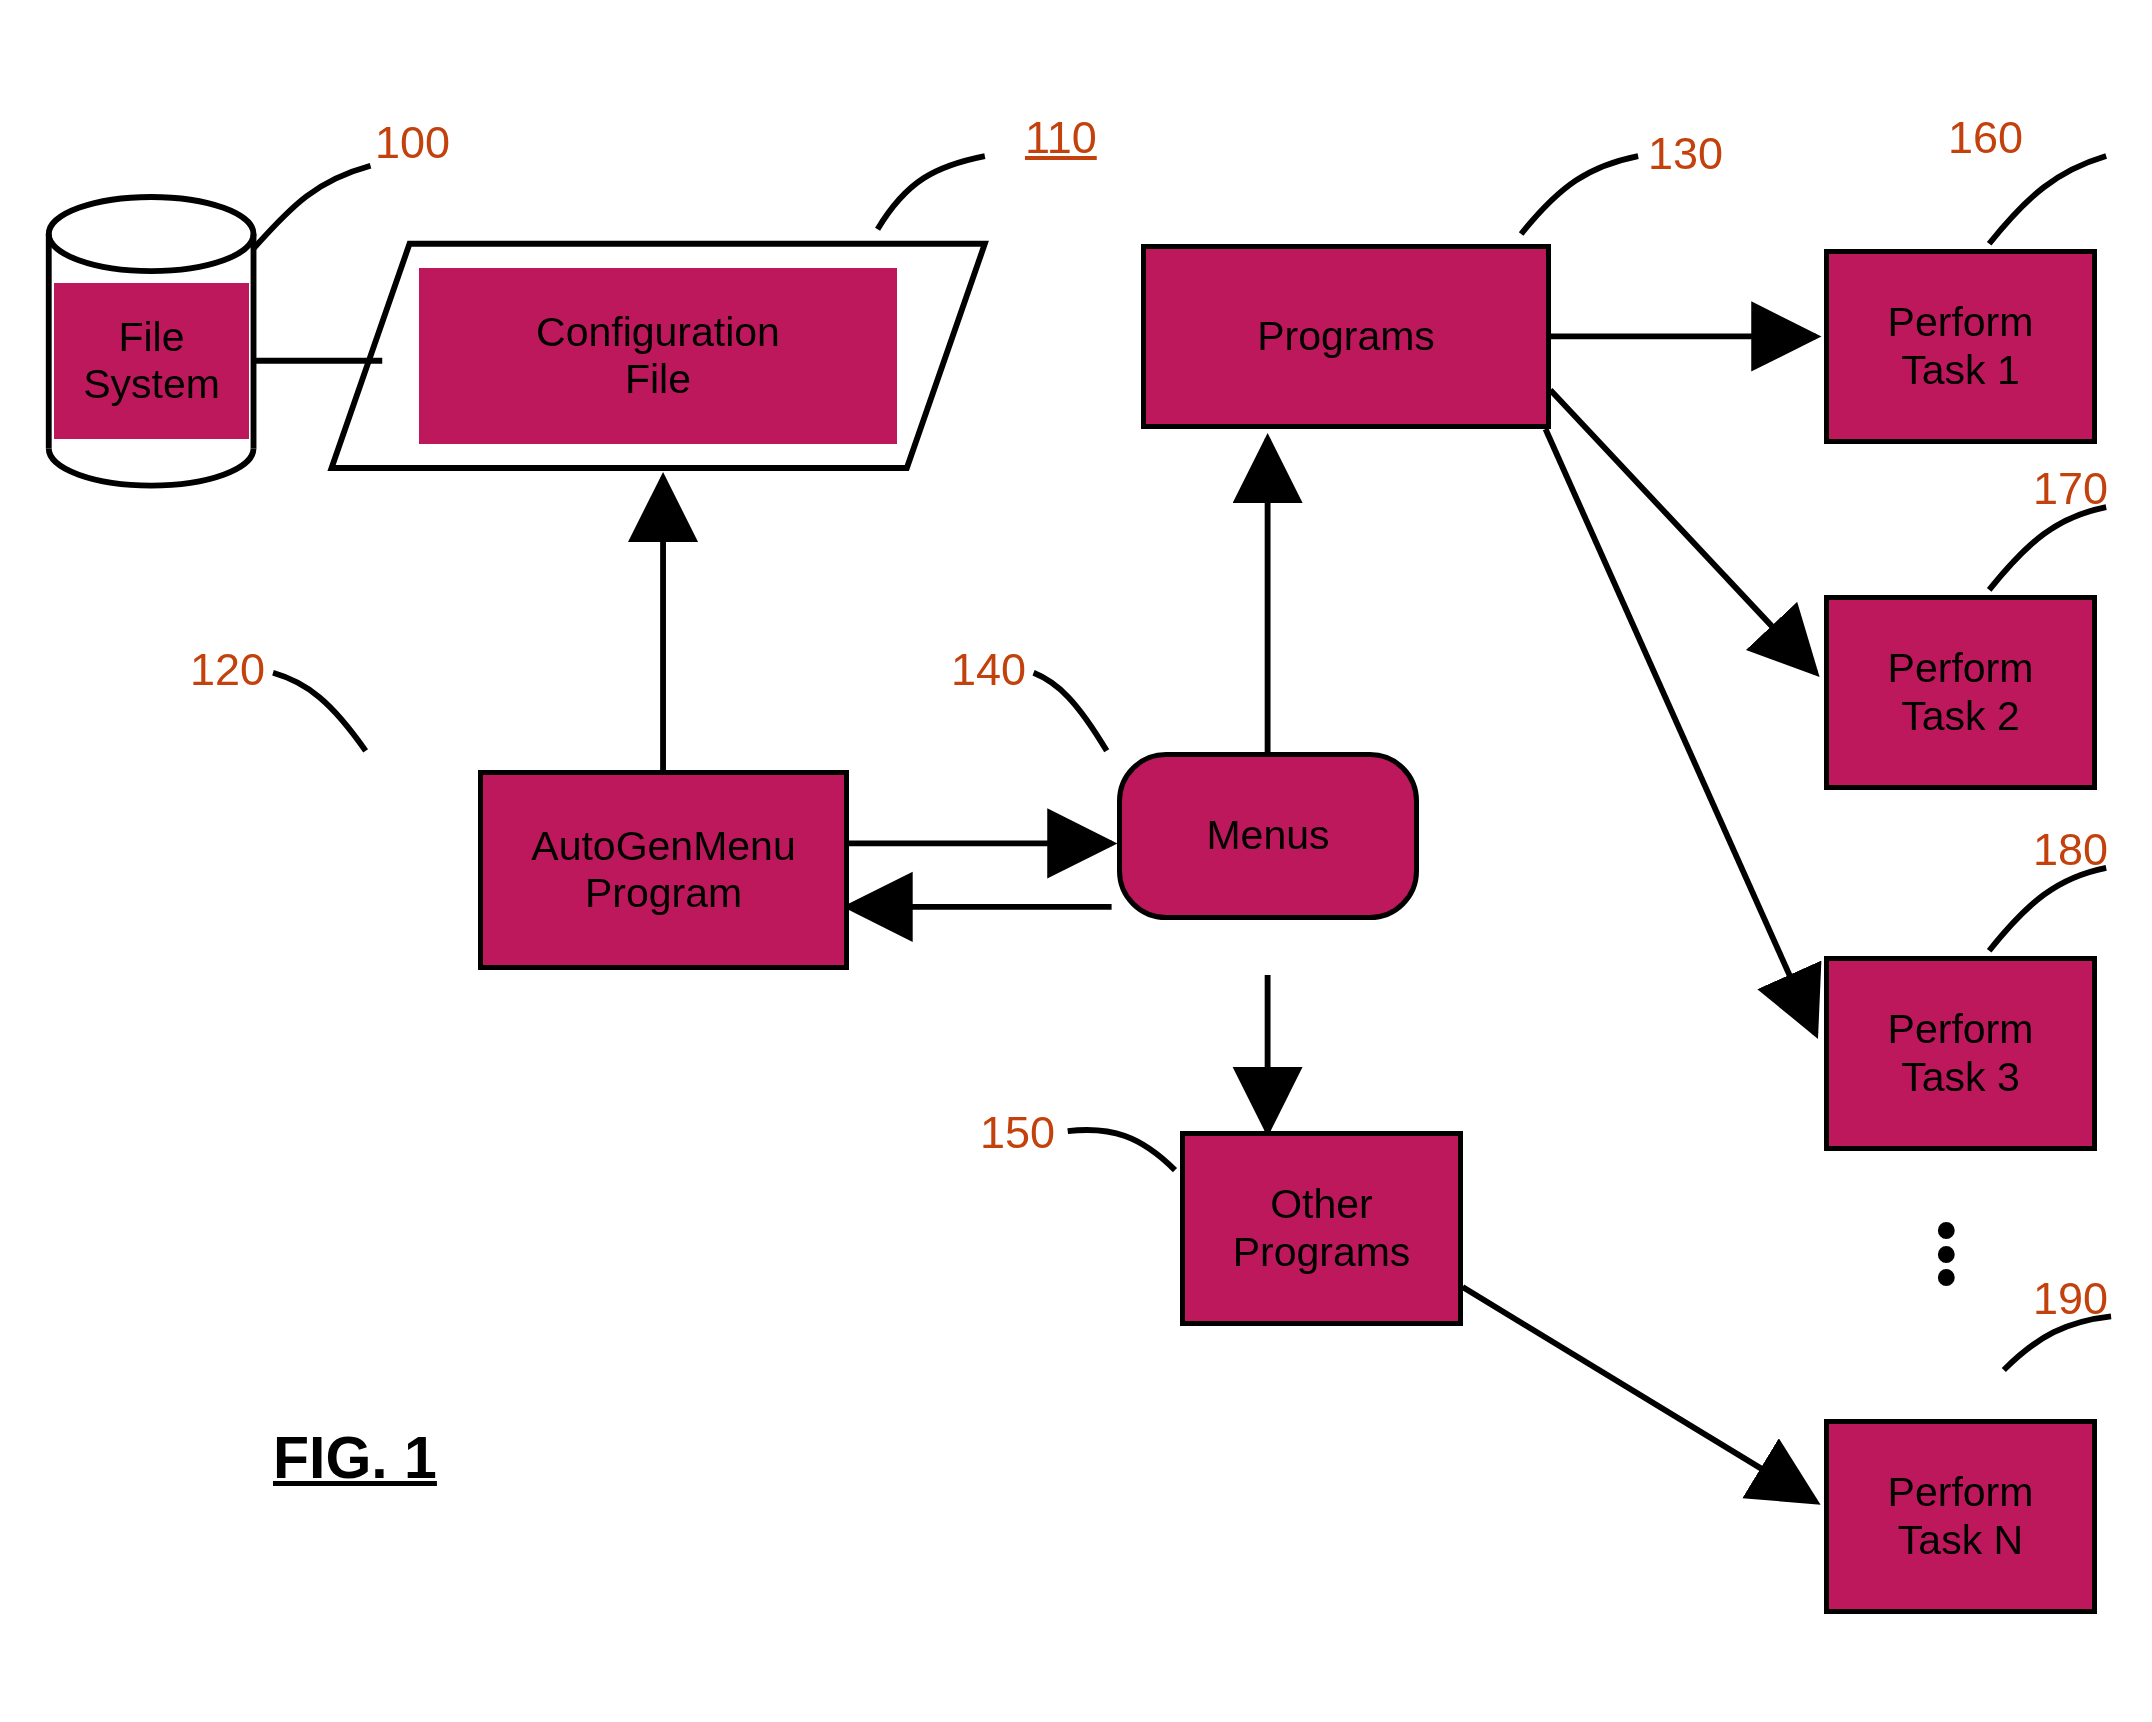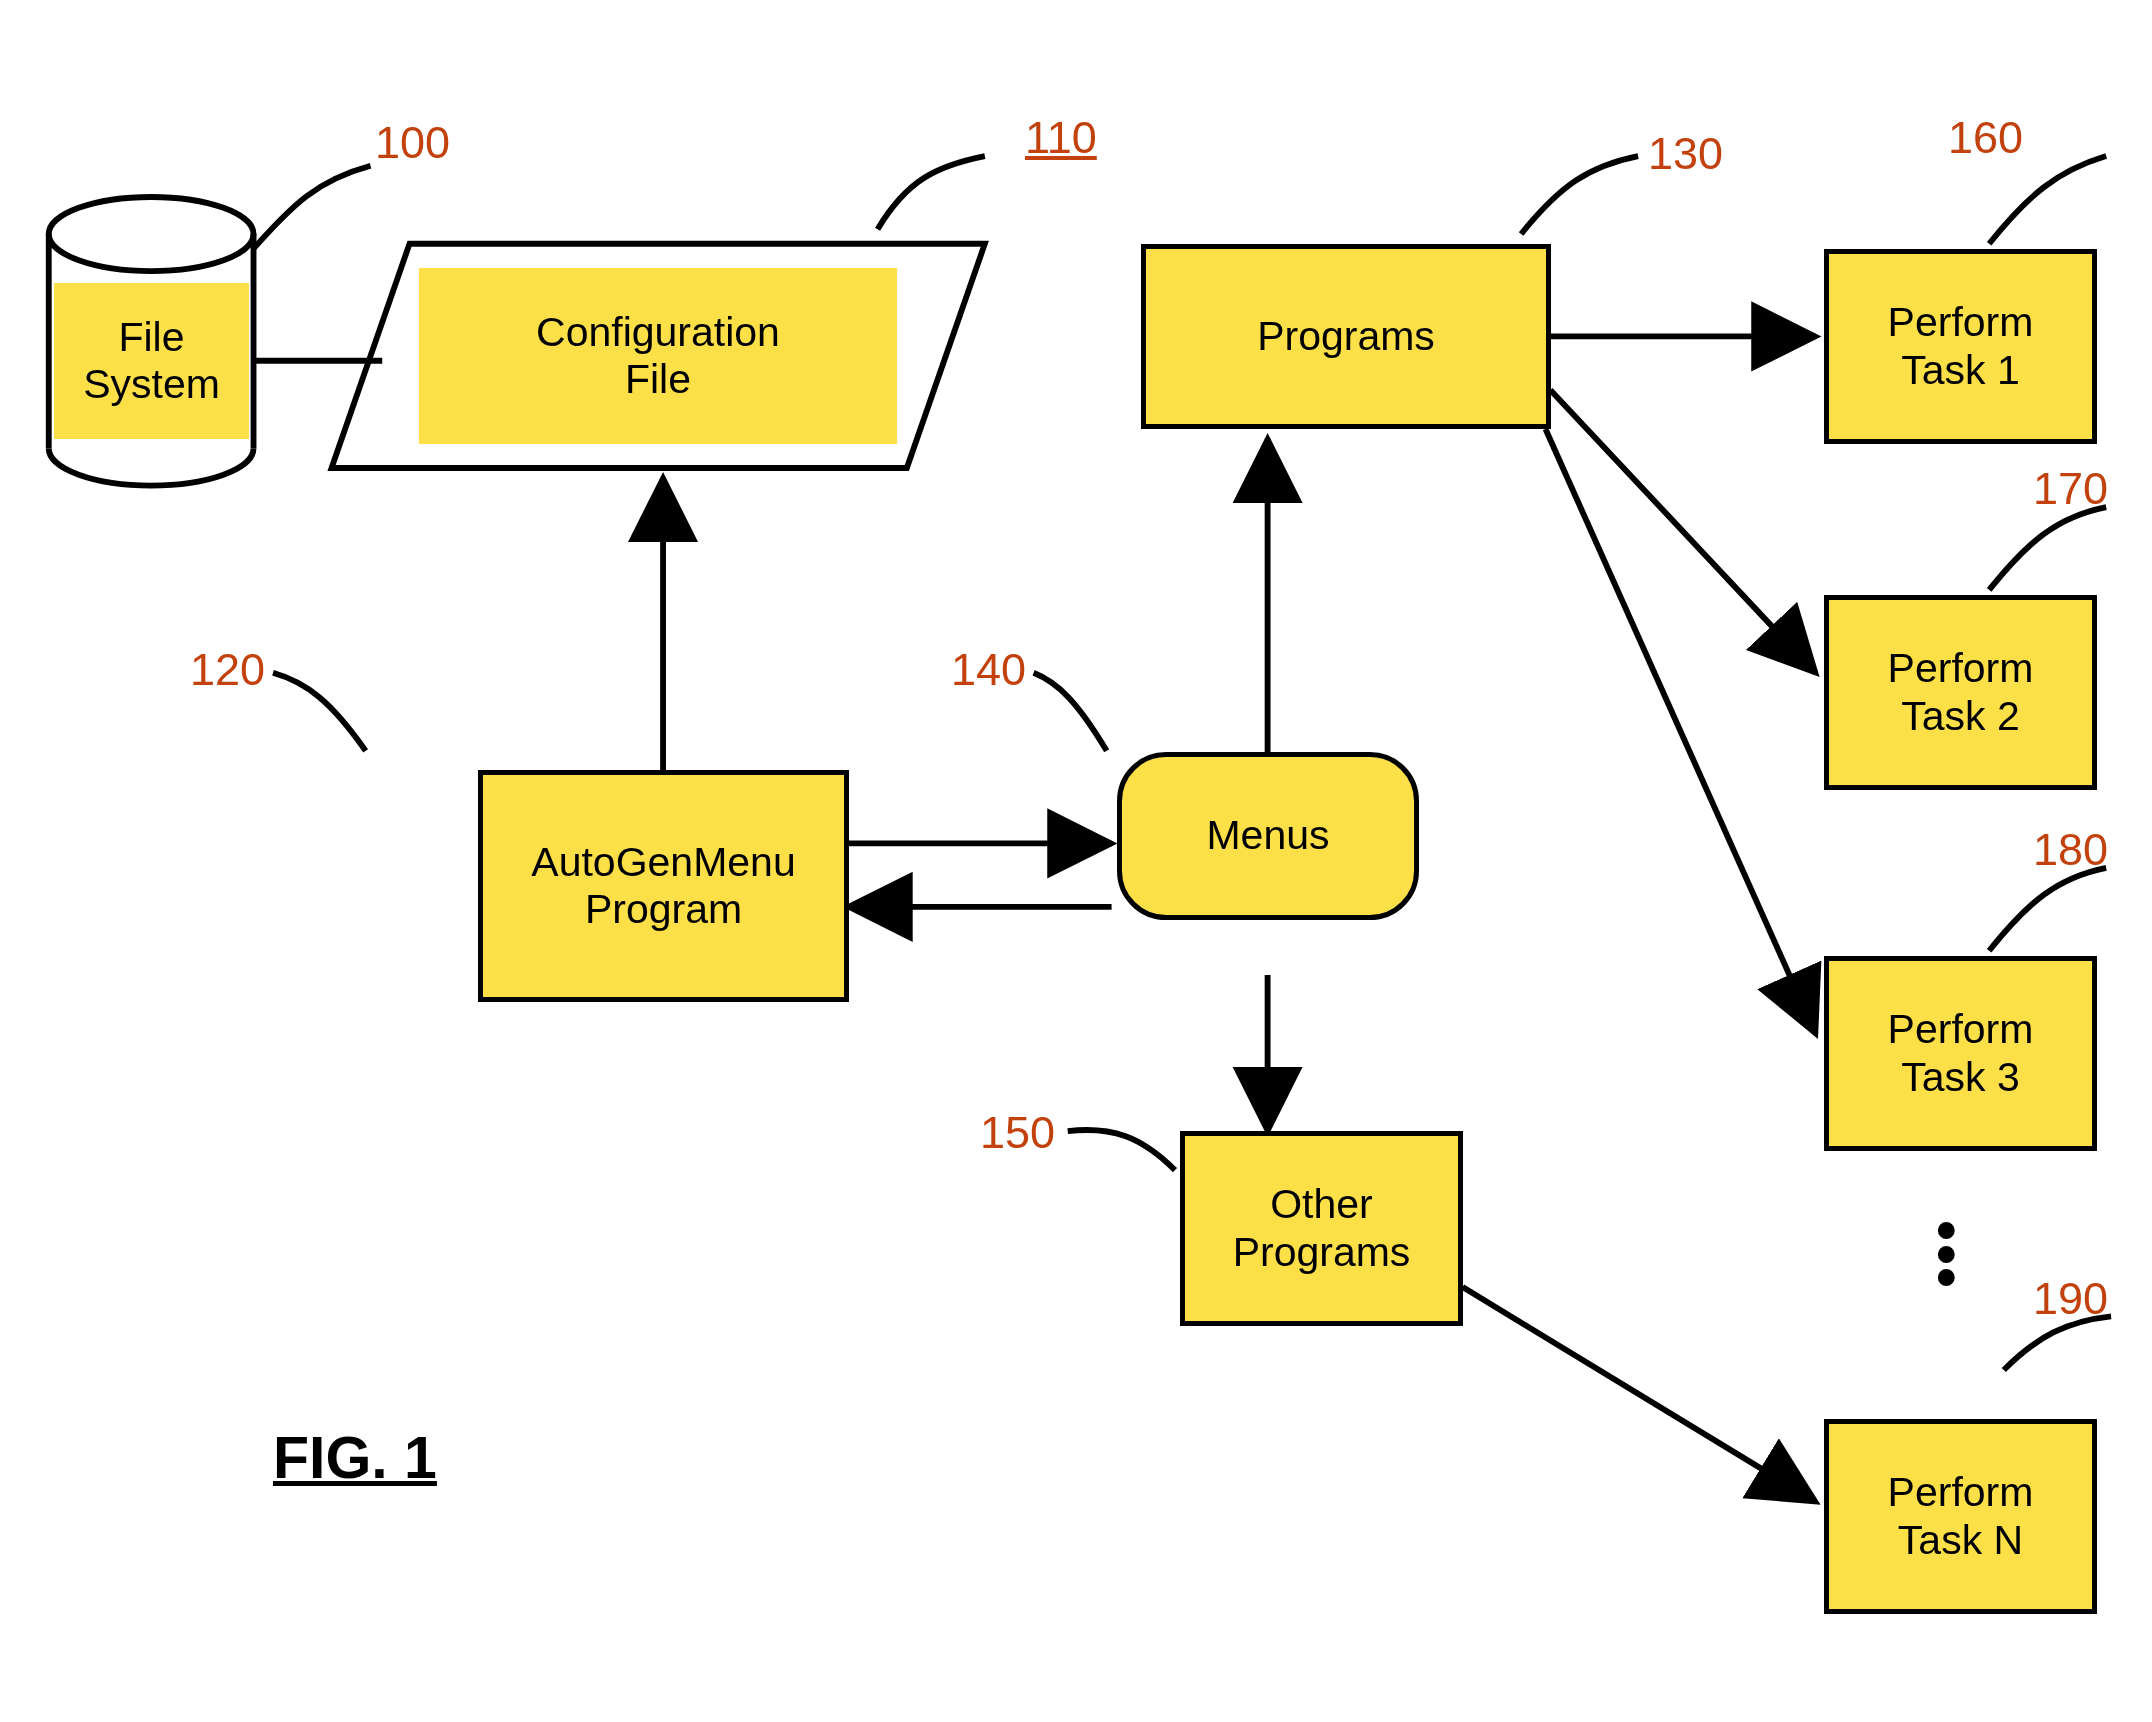--- a/index.html
+++ b/index.html
@@ -11,21 +11,21 @@
     font-family: Arial, Helvetica, sans-serif;
   }
   .canvas {
     position: relative;
     width: 2152px;
     height: 1722px;
   }
   .box {
     position: absolute;
     border: 5.9px solid #000;
-    background: #fde047;
+    background: #be185d;
     display: flex;
     align-items: center;
     justify-content: center;
     text-align: center;
     font-size: 41px;
     line-height: 1.15;
     box-sizing: border-box;
   }
   .rounded {
     border-radius: 49px;
@@ -115,21 +115,21 @@
 
     <path class="conn" d="M1585,440 L1862,1060" marker-end="url(#ah)"></path>
 
     <path class="conn" d="M1500,1320 L1862,1540" marker-end="url(#ah)"></path>
   </svg>
 
   <div class="box" style="border:none; left:54px; top:283px; width:195px; height:156px; font-size:41px;">File<br>System</div>
 
   <div class="box" style="border:none; left:419px; top:268px; width:478px; height:176px;">Configuration<br>File</div>
 
-  <div class="box" style="left:478px; top:770px; width:371px; height:232px;">AutoGenMenu<br>Program</div>
+  <div class="box" style="left:478px; top:770px; width:371px; height:200px;">AutoGenMenu<br>Program</div>
 
   <div class="box" style="left:1141px; top:244px; width:410px; height:185px;">Programs</div>
 
   <div class="box rounded" style="left:1117px; top:752px; width:302px; height:168px;">Menus</div>
 
   <div class="box" style="left:1180px; top:1131px; width:283px; height:195px;">Other<br>Programs</div>
 
   <div class="box" style="left:1824px; top:249px; width:273px; height:195px;">Perform<br>Task 1</div>
 
   <div class="box" style="left:1824px; top:595px; width:273px; height:195px;">Perform<br>Task 2</div>

